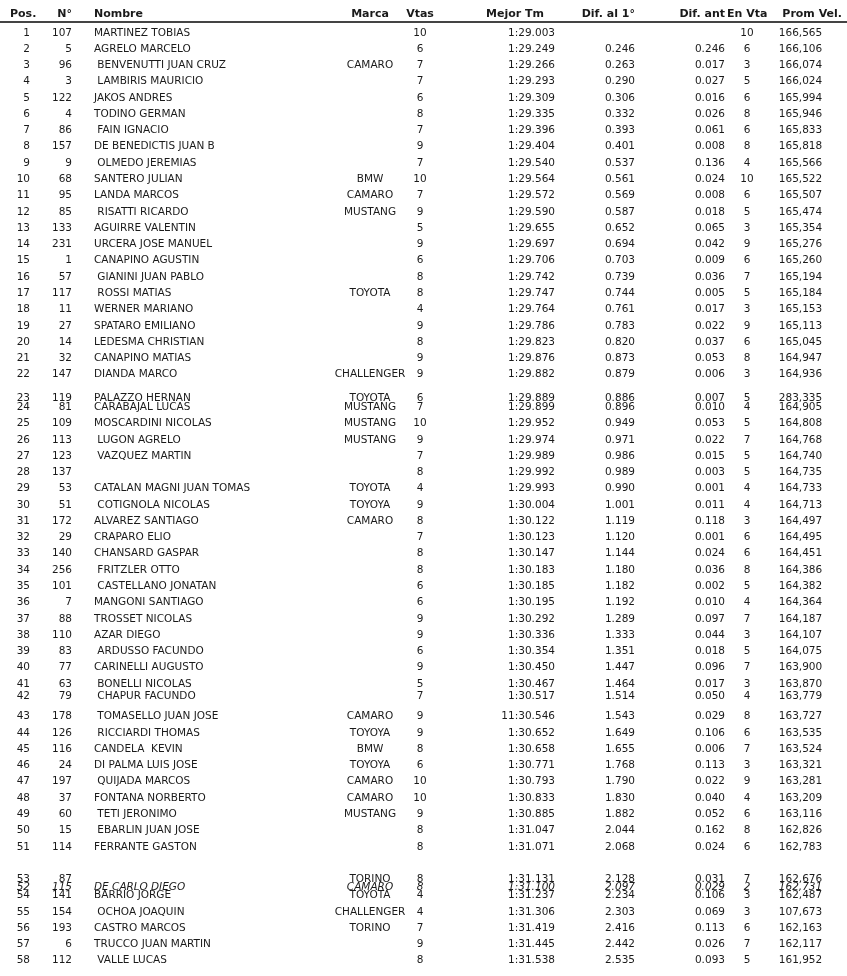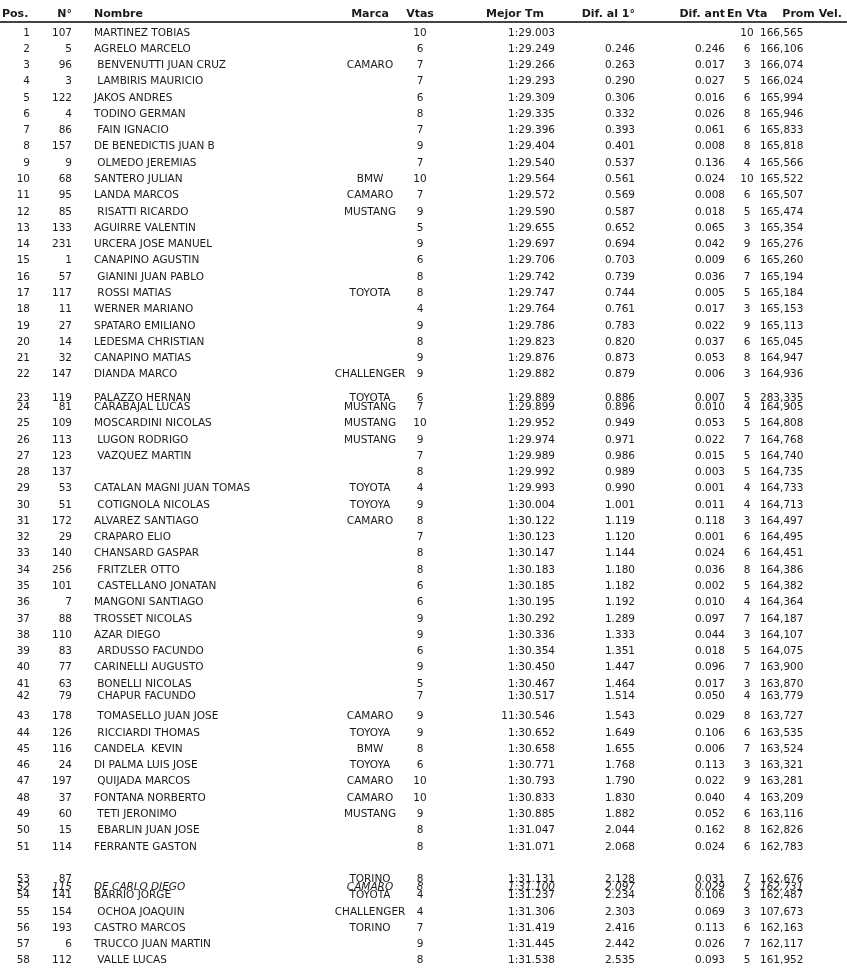--- a/index.html
+++ b/index.html
@@ -12,28 +12,28 @@
   .row { position:absolute; left:0; width:847px; height:16px; }
   .c-pos { left:0; width:30px; text-align:right; }
   .c-num { left:40px; width:32px; text-align:right; }
   .c-name { left:94px; width:230px; text-align:left; }
   .c-marca { left:310px; width:120px; text-align:center; }
   .c-vtas { left:400px; width:40px; text-align:center; }
   .c-mejor { left:485px; width:70px; text-align:right; }
   .c-dif1 { left:555px; width:80px; text-align:right; }
   .c-difant { left:640px; width:85px; text-align:right; }
   .c-envta { left:727px; width:40px; text-align:center; }
-  .c-prom { left:760px; width:81px; text-align:left; }
+  .c-prom { left:760px; width:81px; text-align:center; }
   .hdr .c-name { left:94px; }
   .hdr .c-marca { left:300px; width:140px; }
   .hdr .c-mejor { left:470px; width:90px; text-align:center; }
   .hdr .c-dif1 { left:560px; width:75px; text-align:right; }
   .hdr .c-difant { left:640px; width:85px; text-align:right; }
   .hdr .c-prom { left:770px; width:72px; text-align:right; }
-  .hdr .c-pos { left:0; width:31px; text-align:left; padding-left:2px; }
+  .hdr .c-pos { left:8px; width:31px; text-align:left; padding-left:2px; }
 </style>
 </head>
 <body>
 
 <div class="wrap">
   <div class="hdr">
     <span class="cell c-pos">Pos.</span>
     <span class="cell c-num">N°</span>
     <span class="cell c-name">Nombre</span>
     <span class="cell c-marca">Marca</span>
@@ -342,21 +342,21 @@
         <span class="cell c-vtas">10</span>
         <span class="cell c-mejor">1:29.952</span>
         <span class="cell c-dif1">0.949</span>
         <span class="cell c-difant">0.053</span>
         <span class="cell c-envta">5</span>
         <span class="cell c-prom">164,808</span>
       </div>
       <div class="row" style="top: 430.5px;">
         <span class="cell c-pos">26</span>
         <span class="cell c-num">113</span>
-        <span class="cell c-name"> LUGON RODRIGO</span>
+        <span class="cell c-name"> LUGON AGRELO</span>
         <span class="cell c-marca">MUSTANG</span>
         <span class="cell c-vtas">9</span>
         <span class="cell c-mejor">1:29.974</span>
         <span class="cell c-dif1">0.971</span>
         <span class="cell c-difant">0.022</span>
         <span class="cell c-envta">7</span>
         <span class="cell c-prom">164,768</span>
       </div>
       <div class="row" style="top: 446.78px;">
         <span class="cell c-pos">27</span>

